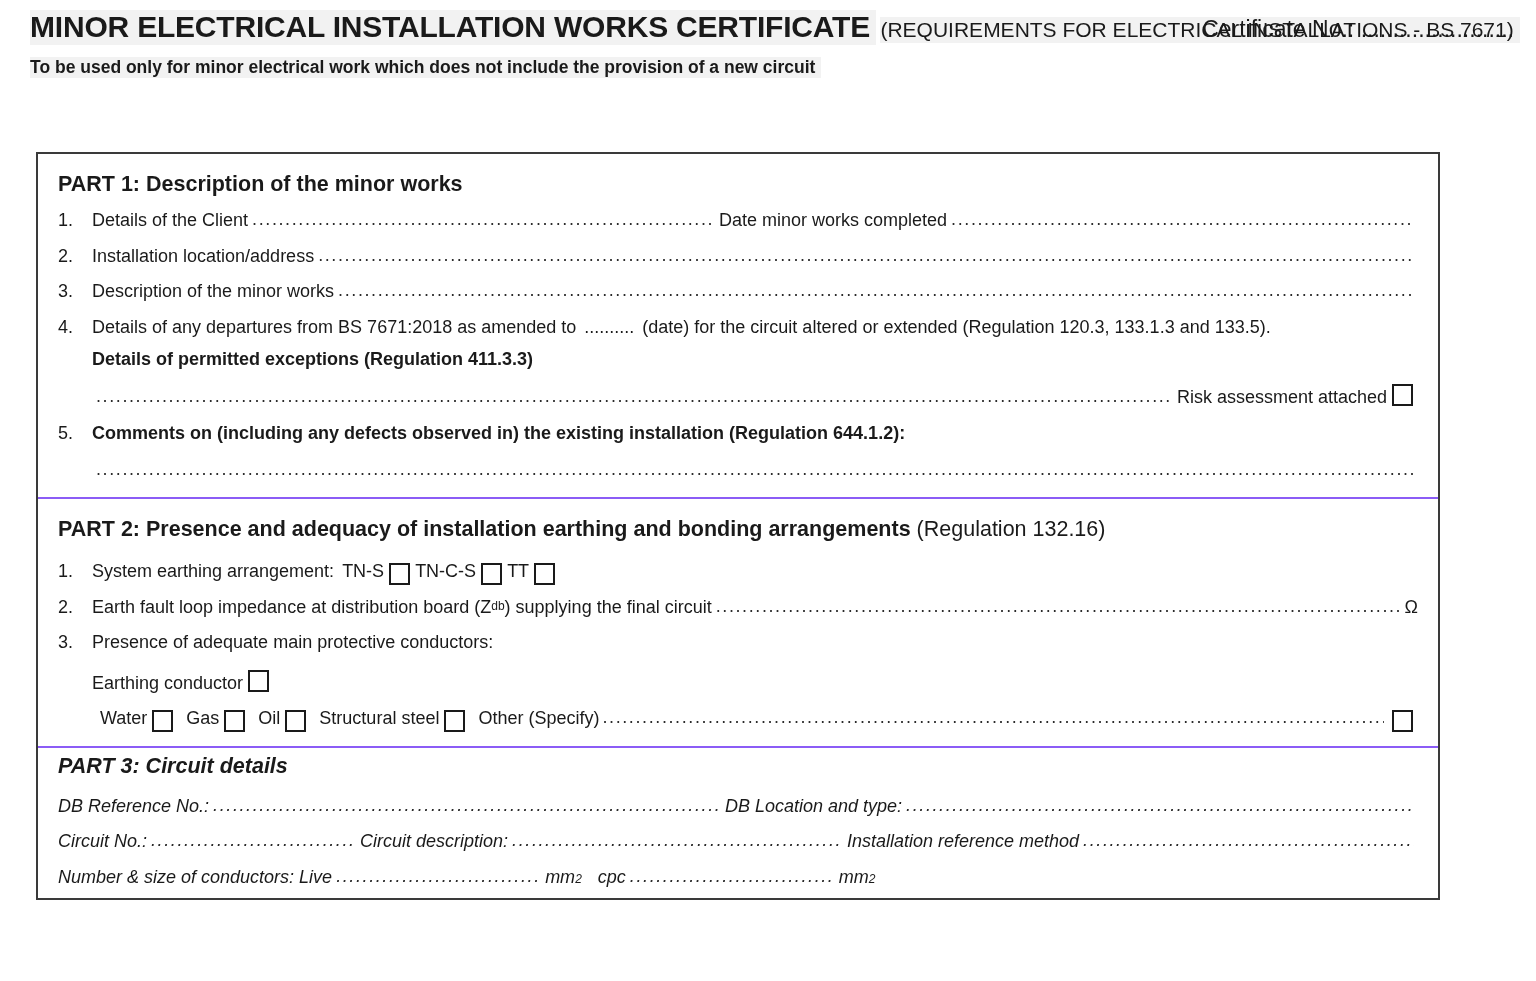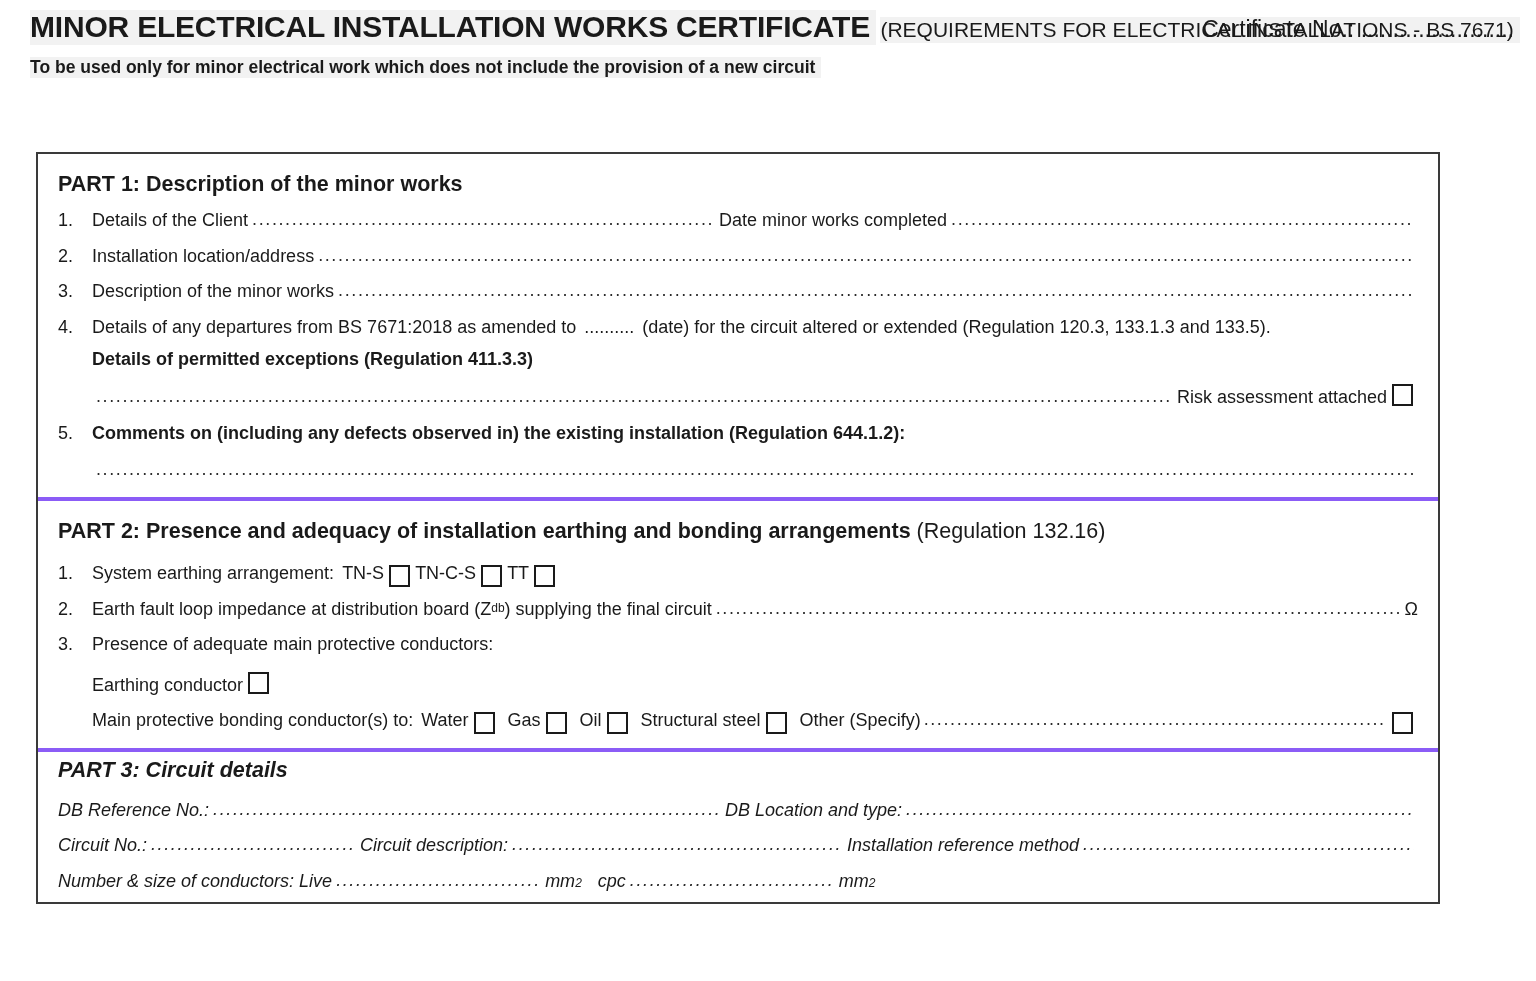--- a/index.html
+++ b/index.html
@@ -65,21 +65,21 @@
     top: 152px;
     width: 1404px;
     border: 2px solid #3a3a3a;
     box-sizing: border-box;
     background: #fff;
   }
   .part {
     padding: 18px 20px 16px 20px;
     box-sizing: border-box;
   }
-  .part + .part { border-top: 4px solid #8b5cf6; }
+  .part + .part { border-top: 2px solid #8b5cf6; }
 
   .part-title {
     font-size: 21.5px;
     font-weight: bold;
     margin: 0 0 12px 0;
     white-space: nowrap;
   }
   .part-title .reg-normal { font-weight: normal; }
 
   
@@ -259,21 +259,20 @@
       </span>
     </div>
 
     <div class="row continuation">
       <span class="txt">Earthing conductor</span>
       <span class="cbox"></span>
     </div>
 
     <div class="row continuation" style="margin-bottom:0;">
       <span class="rowbody">
-        <span class="txt">Main protective bonding conductor(s) to:</span>
         <span class="gap-sm"></span>
         <span class="txt">Water</span>
         <span class="cbox"></span>
         <span class="gap-sm"></span>
         <span class="txt">Gas</span>
         <span class="cbox"></span>
         <span class="gap-sm"></span>
         <span class="txt">Oil</span>
         <span class="cbox"></span>
         <span class="gap-sm"></span>

